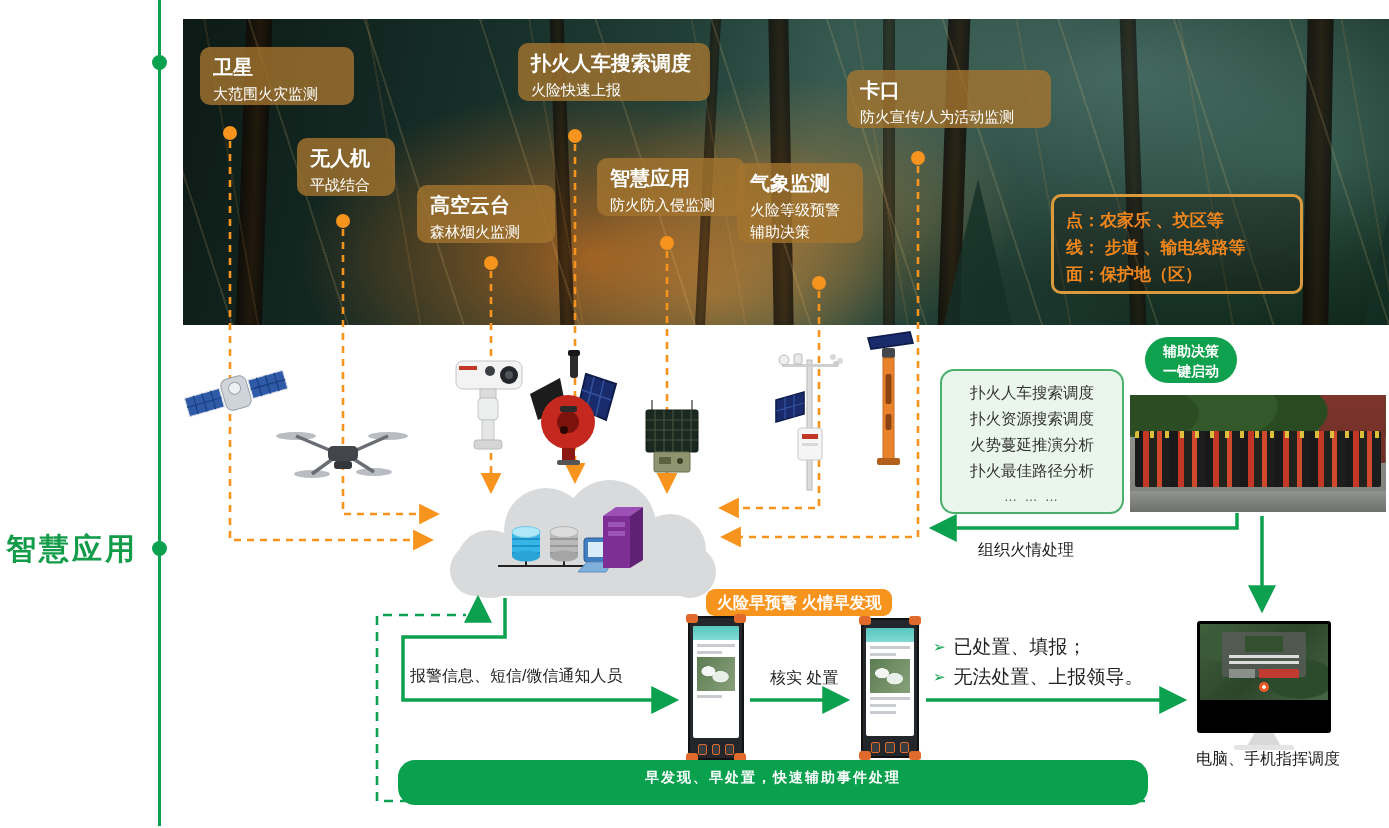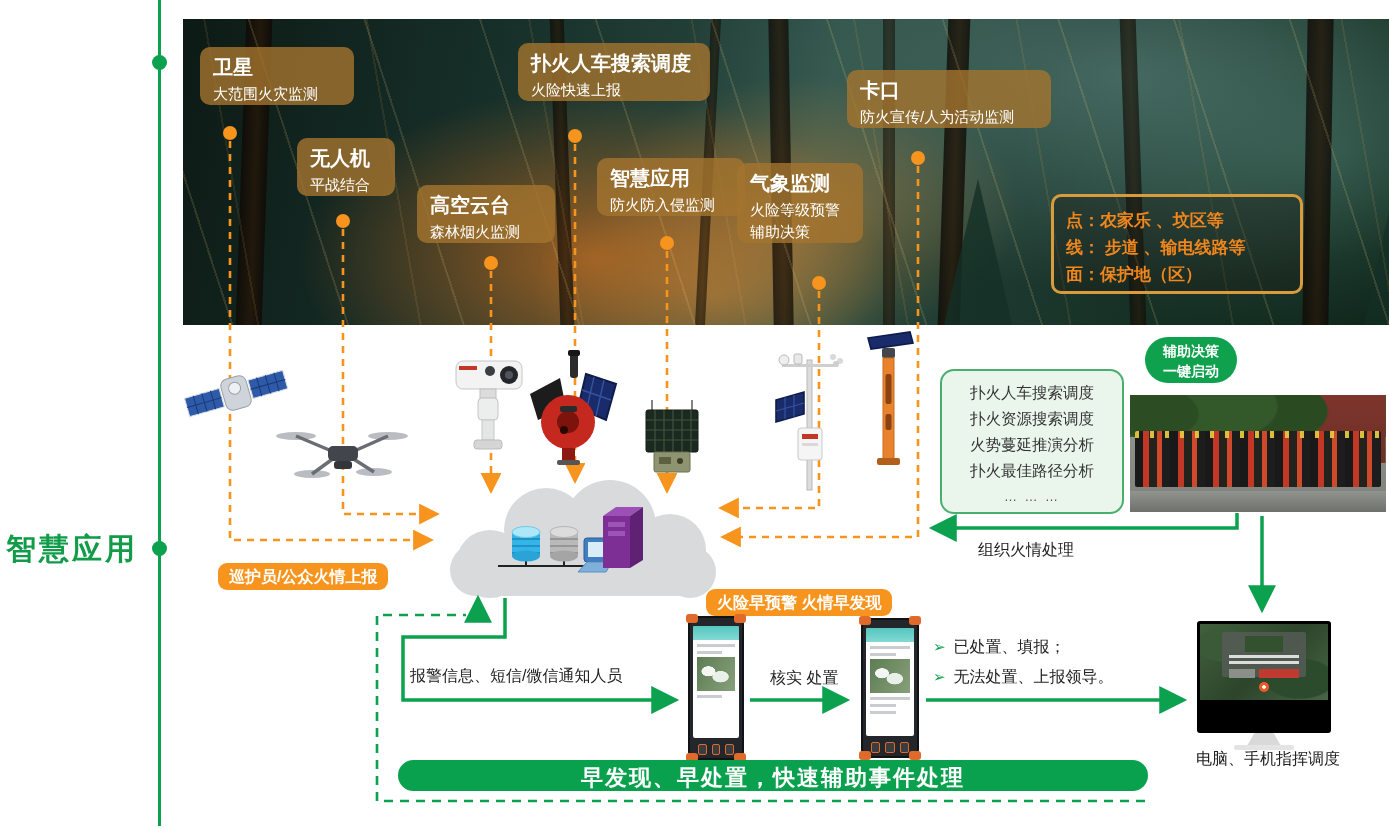--- a/index.html
+++ b/index.html
@@ -69,21 +69,21 @@
     background:
       repeating-linear-gradient(90deg, rgba(228,199,62,.95) 0 4px, rgba(0,0,0,0) 4px 15px) top left / 100% 7px no-repeat,
       repeating-linear-gradient(90deg,#191919 0 8px,#c23726 8px 14px,#23231e 14px 22px,#cf4a2c 22px 27px,#1d1d1d 27px 35px);}
   .photo .ground-shine{position:absolute;left:0;right:0;bottom:0;height:18%;background:linear-gradient(180deg,rgba(255,255,255,.12),rgba(0,0,0,.12));}
 
   
   .flabel{position:absolute;z-index:7;font-size:16px;color:#222;white-space:nowrap;}
   .bullets{position:absolute;z-index:7;left:933px;top:637px;}
   .bullet-row{display:flex;align-items:flex-start;margin-bottom:10px;}
   .bullet-row .glyph{color:#0FA14D;font-size:15px;margin-right:8px;line-height:20px;}
-  .bullet-row .btext{font-size:16px;color:#222;line-height:20px;}
+  .bullet-row .btext{font-size:19px;color:#222;line-height:20px;}
 
   
   .phone{position:absolute;z-index:7;background:#23262a;border-radius:9px;box-shadow:inset 0 0 0 2px #101214;}
   .phone .acc{position:absolute;width:12px;height:9px;background:#E06A2B;border-radius:3px;z-index:0;}
   .phone .screen{position:absolute;left:5px;right:5px;top:10px;bottom:22px;background:#fff;border-radius:2px;overflow:hidden;z-index:1;}
   .phone .ph-head{height:14px;background:linear-gradient(180deg,#55c6bf,#83d9d3);}
   .phone .ln{height:3px;background:#c9ccd1;margin:4px 4px 0;}
   .phone .ln.short{width:55%;}
   .phone .pimg{height:34px;margin:3px 4px;background:
       radial-gradient(11px 8px at 30% 42%, #f3f6f3 0 60%, transparent 66%),
@@ -104,22 +104,22 @@
   .dlg .dbtns{display:flex;gap:4px;margin:5px 7px 0;}
   .dlg .b1{flex:1;height:9px;background:#8a8f8a;}
   .dlg .b2{flex:1.5;height:9px;background:#C03A30;}
   .fire-dot{position:absolute;left:50%;top:76%;width:10px;height:10px;margin-left:-5px;border-radius:50%;
       background:radial-gradient(circle,#fff 0 22%,#F05A28 28% 72%,#cf3b28 100%);}
   .stand{position:absolute;z-index:7;left:1247px;top:733px;width:34px;height:13px;background:#d9d9d9;
       clip-path:polygon(22% 0,78% 0,100% 100%,0 100%);}
   .stand-base{position:absolute;z-index:7;left:1234px;top:745px;width:60px;height:5px;background:#e4e4e4;border-radius:2px;}
 
   
-  .gbanner{position:absolute;z-index:7;left:398px;top:760px;width:750px;height:31px;border-radius:17px;background:#0AA14E;
-      color:#fff;font-size:22px;font-weight:700;letter-spacing:2px;text-align:center;line-height:35px;}
+  .gbanner{position:absolute;z-index:7;left:398px;top:760px;width:750px;height:45px;border-radius:17px;background:#0AA14E;
+      color:#fff;font-size:14px;font-weight:700;letter-spacing:2px;text-align:center;line-height:35px;}
 </style>
 </head>
 <body>
 
 <div id="stage">
 
   <div class="rail-line"></div>
   <div class="rail-dot" style="left:152px;top:55px;"></div>
   <div class="rail-label" style="top:529px;">智慧应用</div>
   <div class="rail-dot" style="left:152px;top:541px;"></div>
@@ -330,21 +330,20 @@
 
     <g>
       <polygon points="165,36 178,27 205,27 192,36" fill="#9C4FB5"></polygon>
       <polygon points="192,36 205,27 205,80 192,88" fill="#5E2173"></polygon>
       <rect x="165" y="36" width="27" height="52" fill="#7D2F96"></rect>
       <rect x="170" y="42" width="17" height="5" fill="#9C55B5"></rect>
       <rect x="170" y="51" width="17" height="5" fill="#9C55B5"></rect>
     </g>
   </svg>
 
-  <div class="obanner" style="left:218px;top:563px;">巡护员/公众火情上报</div>
   <div class="obanner" style="left:706px;top:589px;">火险早预警 火情早发现</div>
 
   <div class="badge">
     <div>辅助决策</div>
     <div>一键启动</div>
   </div>
   <div class="decision">
     <p>扑火人车搜索调度</p>
     <p>扑火资源搜索调度</p>
     <p>火势蔓延推演分析</p>

